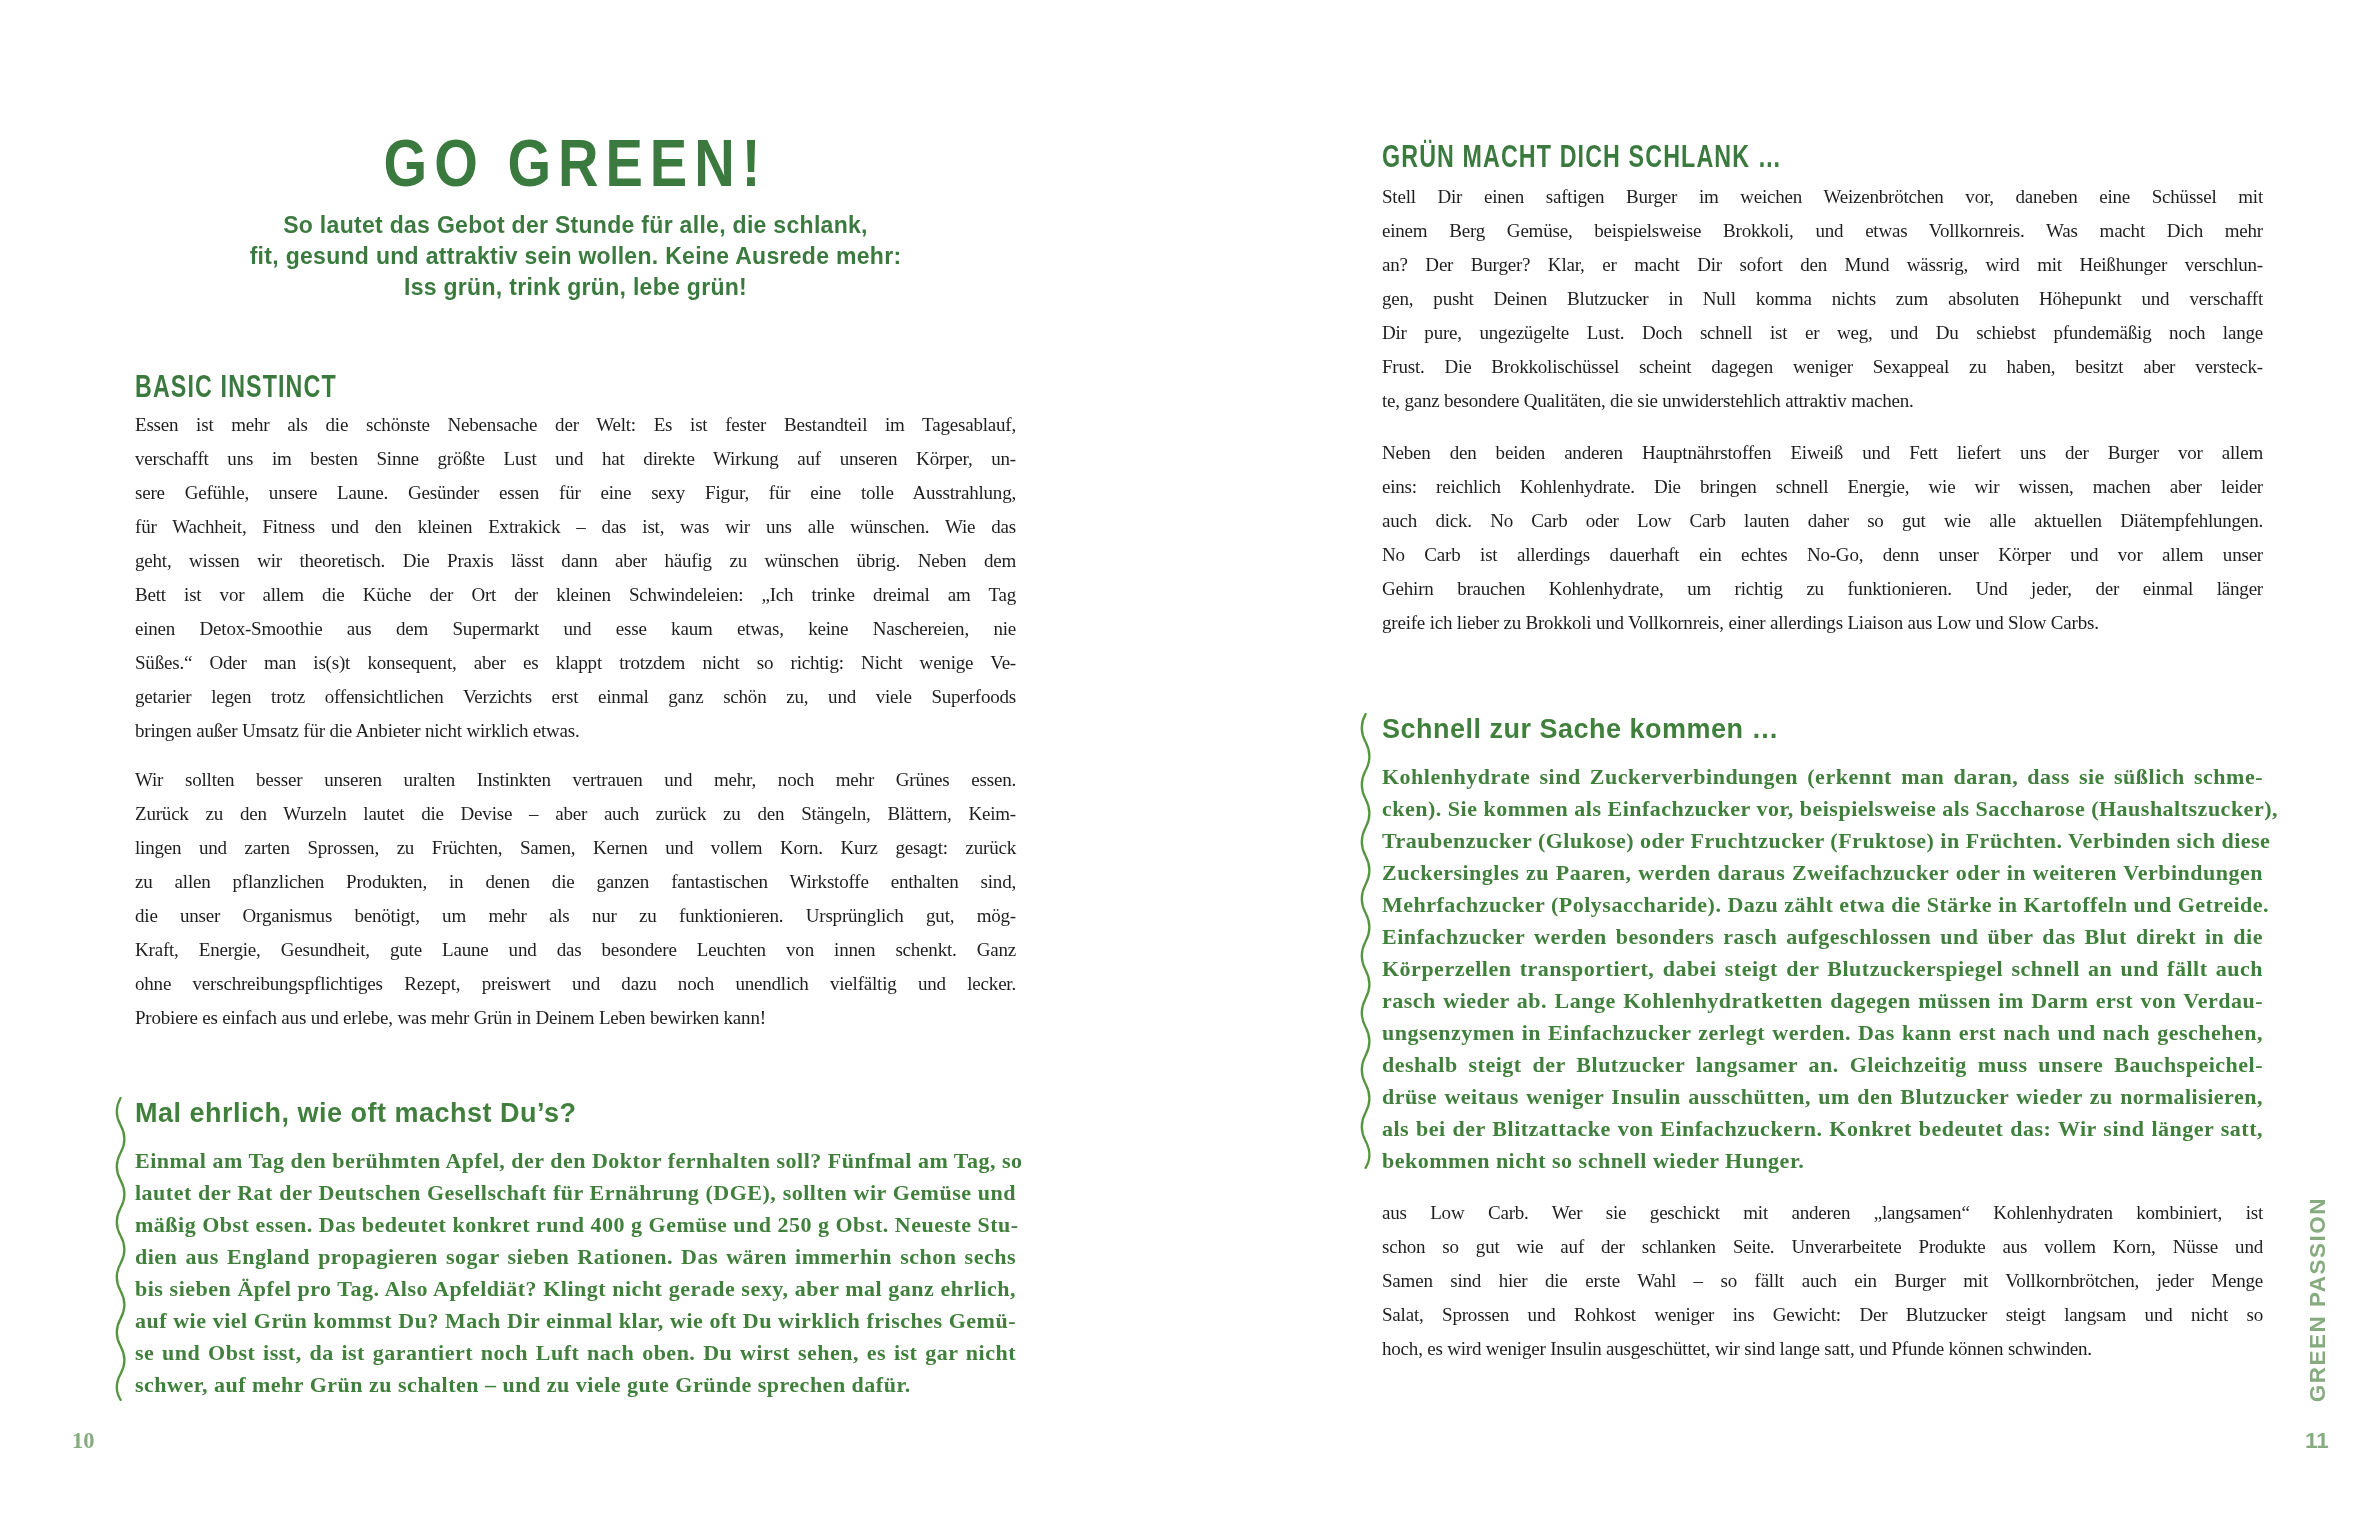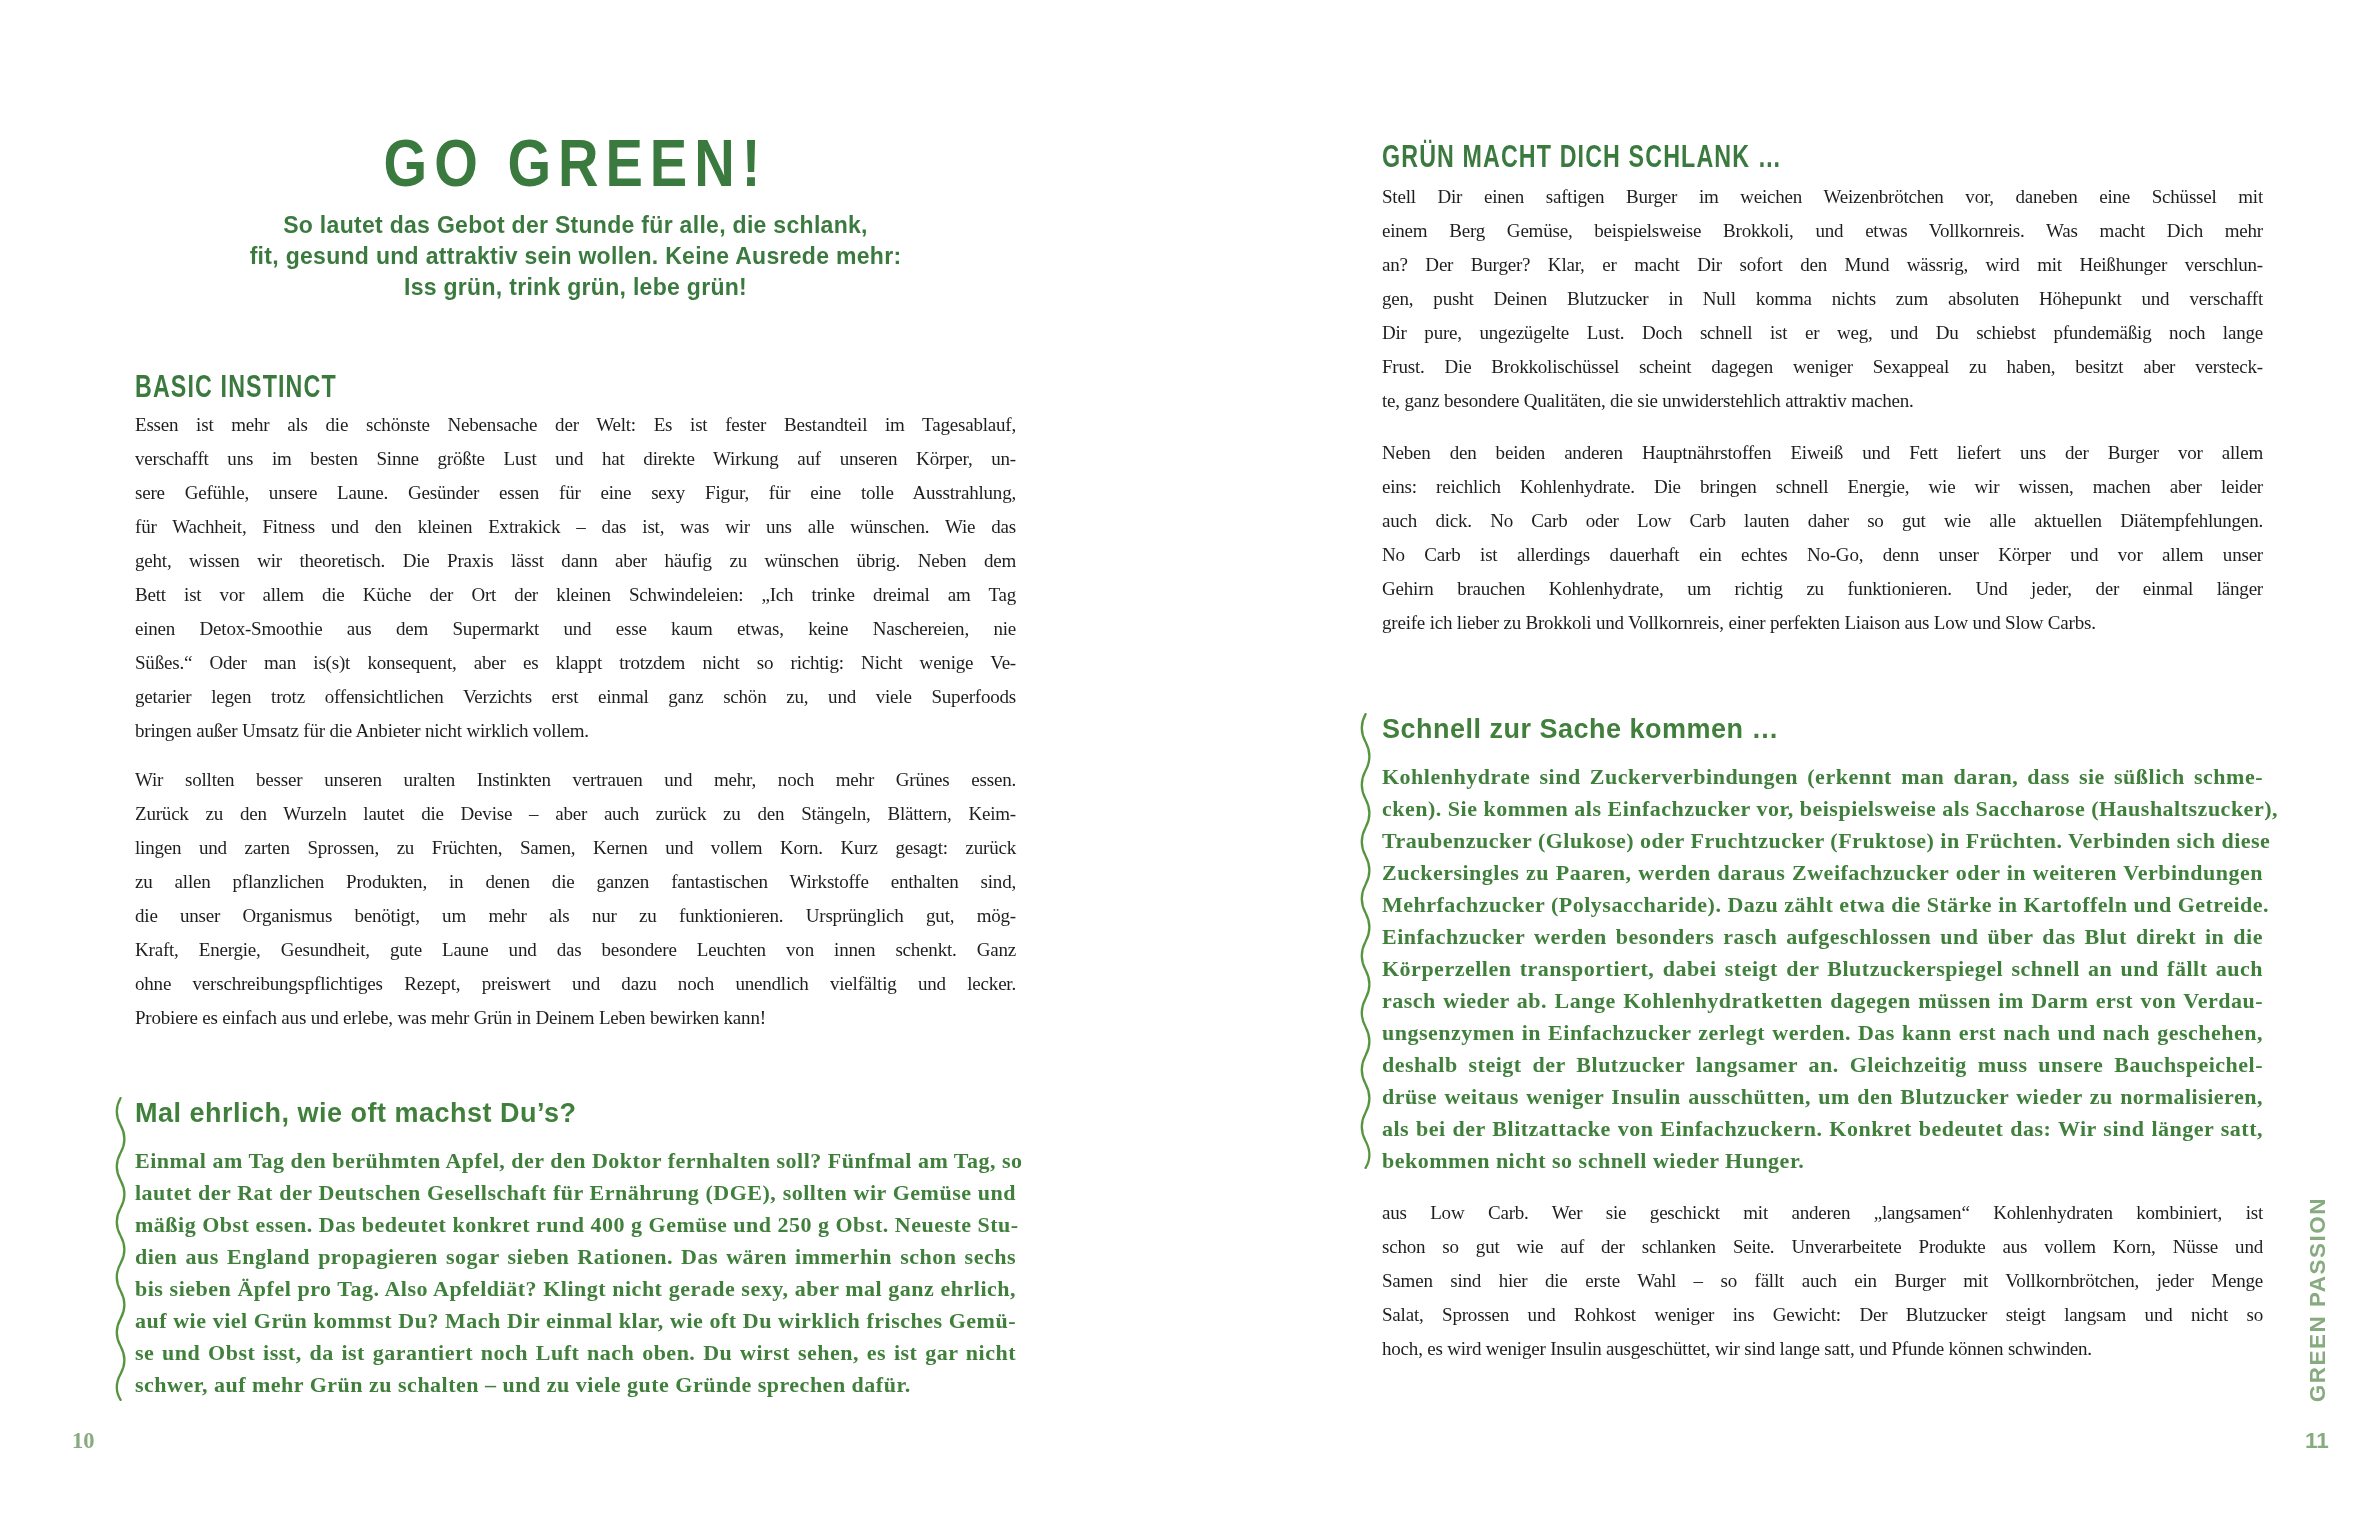--- a/index.html
+++ b/index.html
@@ -123,21 +123,21 @@
   <div class="abs col-left serif-para" style="top:408px;">
       <div class="line">Essen ist mehr als die schönste Nebensache der Welt: Es ist fester Bestandteil im Tagesablauf,</div>
       <div class="line">verschafft uns im besten Sinne größte Lust und hat direkte Wirkung auf unseren Körper, un-</div>
       <div class="line">sere Gefühle, unsere Laune. Gesünder essen für eine sexy Figur, für eine tolle Ausstrahlung,</div>
       <div class="line">für Wachheit, Fitness und den kleinen Extrakick – das ist, was wir uns alle wünschen. Wie das</div>
       <div class="line">geht, wissen wir theoretisch. Die Praxis lässt dann aber häufig zu wünschen übrig. Neben dem</div>
       <div class="line">Bett ist vor allem die Küche der Ort der kleinen Schwindeleien: „Ich trinke dreimal am Tag</div>
       <div class="line">einen Detox-Smoothie aus dem Supermarkt und esse kaum etwas, keine Naschereien, nie</div>
       <div class="line">Süßes.“ Oder man is(s)t konsequent, aber es klappt trotzdem nicht so richtig: Nicht wenige Ve-</div>
       <div class="line">getarier legen trotz offensichtlichen Verzichts erst einmal ganz schön zu, und viele Superfoods</div>
-      <div class="line last">bringen außer Umsatz für die Anbieter nicht wirklich vollem.</div>
+      <div class="line last">bringen außer Umsatz für die Anbieter nicht wirklich etwas.</div>
     </div>
 
   <div class="abs col-left serif-para" style="top:763px;">
       <div class="line">Wir sollten besser unseren uralten Instinkten vertrauen und mehr, noch mehr Grünes essen.</div>
       <div class="line">Zurück zu den Wurzeln lautet die Devise – aber auch zurück zu den Stängeln, Blättern, Keim-</div>
       <div class="line">lingen und zarten Sprossen, zu Früchten, Samen, Kernen und vollem Korn. Kurz gesagt: zurück</div>
       <div class="line">zu allen pflanzlichen Produkten, in denen die ganzen fantastischen Wirkstoffe enthalten sind,</div>
       <div class="line">die unser Organismus benötigt, um mehr als nur zu funktionieren. Ursprünglich gut, mög-</div>
       <div class="line">Kraft, Energie, Gesundheit, gute Laune und das besondere Leuchten von innen schenkt. Ganz</div>
       <div class="line">ohne verschreibungspflichtiges Rezept, preiswert und dazu noch unendlich vielfältig und lecker.</div>
@@ -174,21 +174,21 @@
       <div class="line">Frust. Die Brokkolischüssel scheint dagegen weniger Sexappeal zu haben, besitzt aber versteck-</div>
       <div class="line last">te, ganz besondere Qualitäten, die sie unwiderstehlich attraktiv machen.</div>
     </div>
 
   <div class="abs col-right serif-para" style="top:436px;">
       <div class="line">Neben den beiden anderen Hauptnährstoffen Eiweiß und Fett liefert uns der Burger vor allem</div>
       <div class="line">eins: reichlich Kohlenhydrate. Die bringen schnell Energie, wie wir wissen, machen aber leider</div>
       <div class="line">auch dick. No Carb oder Low Carb lauten daher so gut wie alle aktuellen Diätempfehlungen.</div>
       <div class="line">No Carb ist allerdings dauerhaft ein echtes No-Go, denn unser Körper und vor allem unser</div>
       <div class="line">Gehirn brauchen Kohlenhydrate, um richtig zu funktionieren. Und jeder, der einmal länger</div>
-      <div class="line last">greife ich lieber zu Brokkoli und Vollkornreis, einer perfekten Liaison aus Low und Slow Carbs.</div>
+      <div class="line last">greife ich lieber zu Brokkoli und Vollkornreis, einer allerdings Liaison aus Low und Slow Carbs.</div>
     </div>
 
   <svg class="wave" style="left:1360px;top:713px;height:456px;" viewBox="0 0 22 864" preserveAspectRatio="none">
     <path d="M11 2 Q-4 28 11 55 T11 109 T11 163 T11 217 T11 271 T11 325 T11 379 T11 433 T11 487 T11 541 T11 595 T11 649 T11 703 T11 757 T11 811 T11 862"></path>
   </svg>
 
   <div class="abs green-heading" style="left:1382px;top:714px;">Schnell zur Sache kommen …</div>
 
   <div class="abs col-right green-para" style="top:761px;">
       <div class="line">Kohlenhydrate sind Zuckerverbindungen (erkennt man daran, dass sie süßlich schme-</div>

